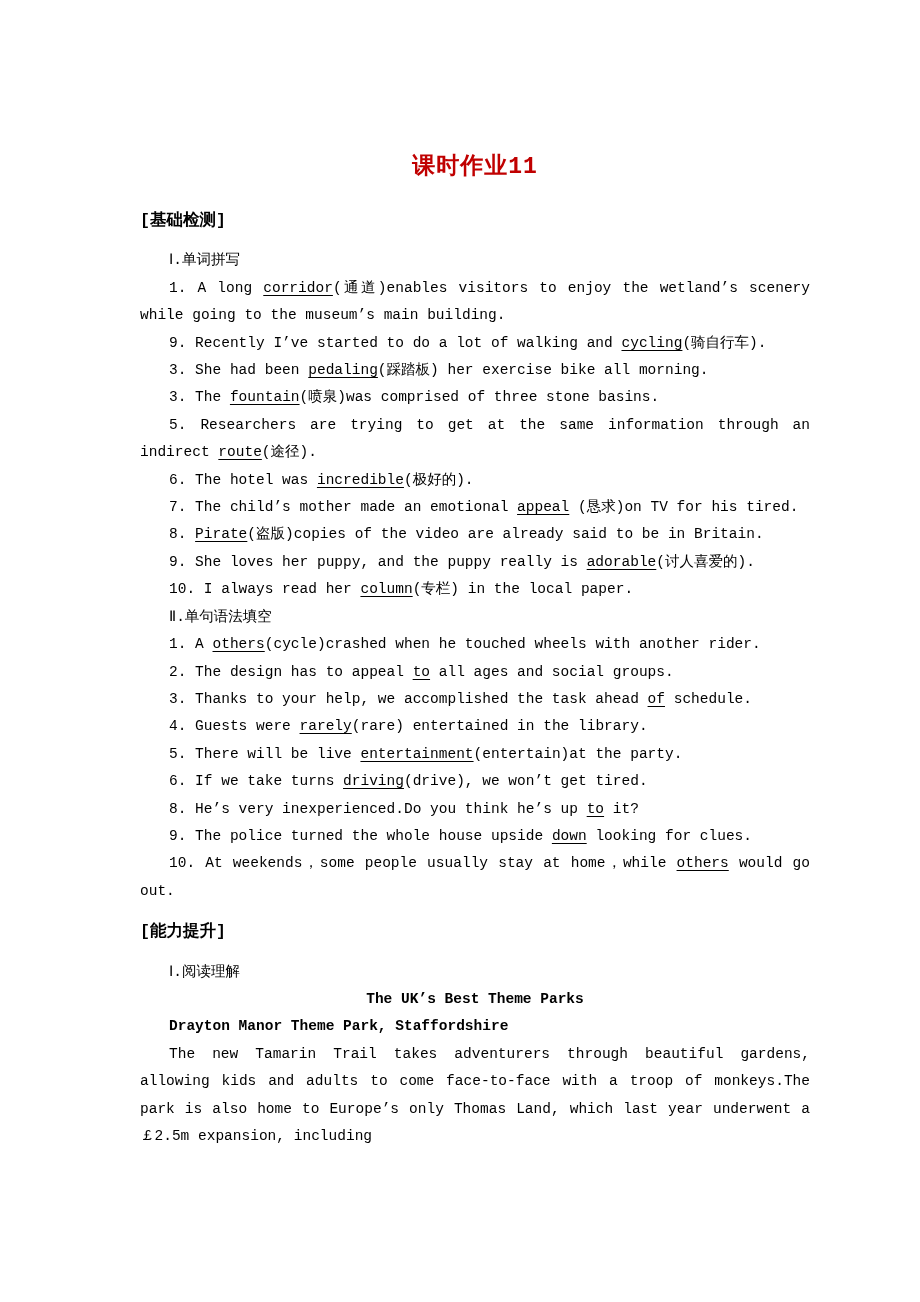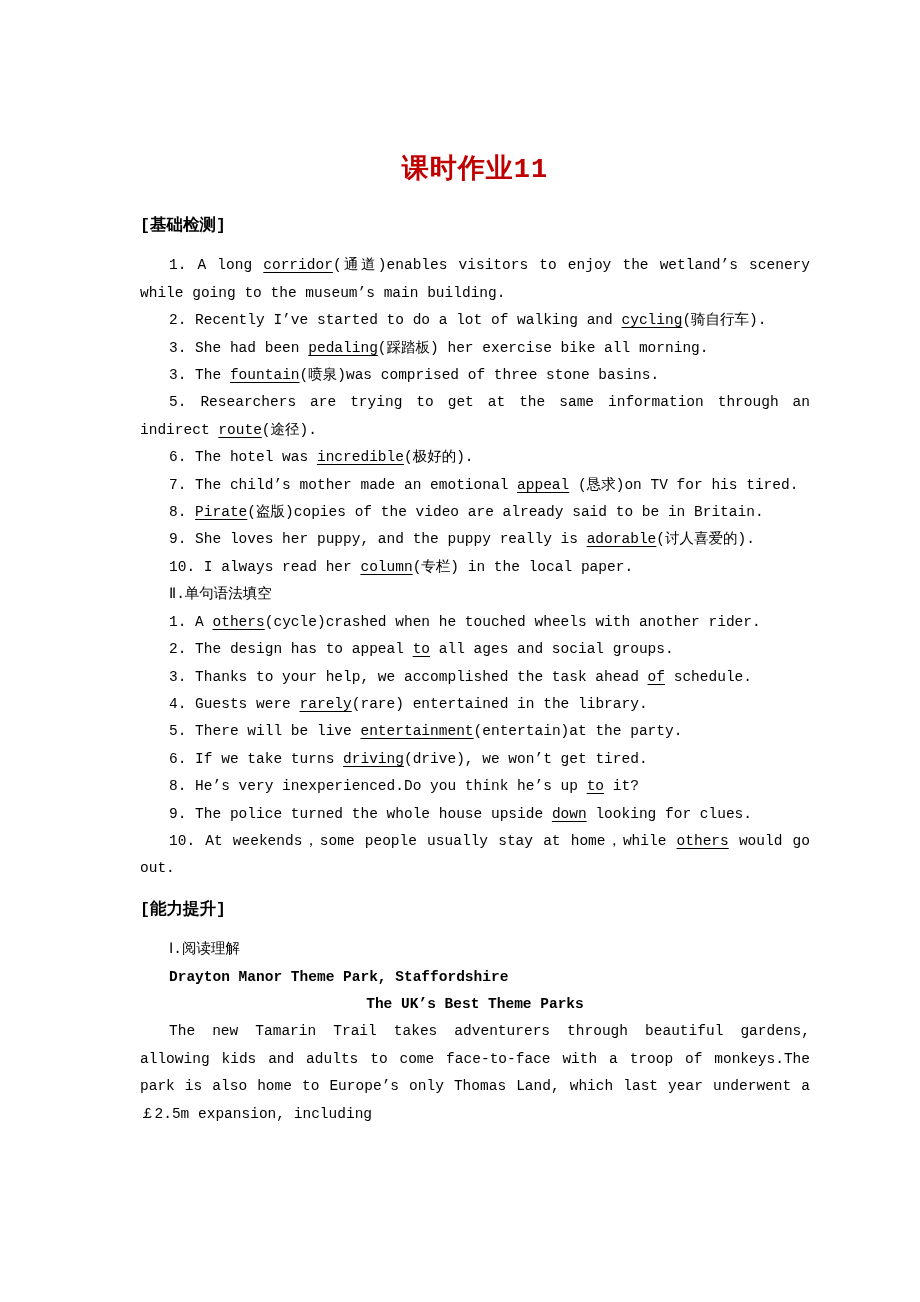--- a/index.html
+++ b/index.html
@@ -8,21 +8,21 @@
     height: 1302px;
     background: #ffffff;
     color: #000000;
     font-family: "Liberation Mono", "DejaVu Sans Mono", monospace;
     overflow: hidden;
   }
   .page { padding: 150px 110px 40px 140px; }
   .page-title {
     margin: 0 0 26px 0;
     text-align: center;
-    font-size: 27px;
+    font-size: 23px;
     font-weight: bold;
     letter-spacing: 1px;
   }
   .block { font-size: 14.5px; line-height: 27.4px; }
   .header {
     text-align: left;
     font-weight: bold;
     font-size: 16.5px;
     margin: 13px 0;
   }
@@ -35,39 +35,40 @@
   .center-bold { text-align: center; font-weight: bold; }
   .u { text-decoration: underline; text-underline-offset: 3px; }
 </style>
 </head>
 <body>
 
 <div class="page">
   <h1 class="page-title" style="color: rgb(192, 0, 0);">课时作业11</h1>
   <div id="content">
       <div class="block header"><span class="seg">[基础检测]</span></div>
+      <div class="block para"><span class="seg">Ⅰ.单词拼写</span></div>
       <div class="block para"><span class="seg">1. A long </span><span class="u">corridor</span><span class="seg">(通道)enables visitors to enjoy the wetland’s scenery while going to the museum’s main building.</span></div>
-      <div class="block para"><span class="seg">2. Recently I’ve started to do a lot of walking and </span><span class="u">cycling</span><span class="seg">(骑自行车).</span></div>
+      <div class="block para"><span class="seg">9. Recently I’ve started to do a lot of walking and </span><span class="u">cycling</span><span class="seg">(骑自行车).</span></div>
       <div class="block para"><span class="seg">3. She had been </span><span class="u">pedaling</span><span class="seg">(踩踏板) her exercise bike all morning.</span></div>
       <div class="block para"><span class="seg">3. The </span><span class="u">fountain</span><span class="seg">(喷泉)was comprised of three stone basins.</span></div>
       <div class="block para"><span class="seg">5. Researchers are trying to get at the same information through an indirect </span><span class="u">route</span><span class="seg">(途径).</span></div>
       <div class="block para"><span class="seg">6. The hotel was </span><span class="u">incredible</span><span class="seg">(极好的).</span></div>
       <div class="block para"><span class="seg">7. The child’s mother made an emotional </span><span class="u">appeal</span><span class="seg"> (恳求)on TV for his tired.</span></div>
       <div class="block para"><span class="seg">8. </span><span class="u">Pirate</span><span class="seg">(盗版)copies of the video are already said to be in Britain.</span></div>
       <div class="block para"><span class="seg">9. She loves her puppy, and the puppy really is </span><span class="u">adorable</span><span class="seg">(讨人喜爱的).</span></div>
       <div class="block para"><span class="seg">10. I always read her </span><span class="u">column</span><span class="seg">(专栏) in the local paper.</span></div>
       <div class="block para"><span class="seg">Ⅱ.单句语法填空</span></div>
       <div class="block para"><span class="seg">1. A </span><span class="u">others</span><span class="seg">(cycle)crashed when he touched wheels with another rider.</span></div>
       <div class="block para"><span class="seg">2. The design has to appeal </span><span class="u">to</span><span class="seg"> all ages and social groups.</span></div>
       <div class="block para"><span class="seg">3. Thanks to your help, we accomplished the task ahead </span><span class="u">of</span><span class="seg"> schedule.</span></div>
       <div class="block para"><span class="seg">4. Guests were </span><span class="u">rarely</span><span class="seg">(rare) entertained in the library.</span></div>
       <div class="block para"><span class="seg">5. There will be live </span><span class="u">entertainment</span><span class="seg">(entertain)at the party.</span></div>
       <div class="block para"><span class="seg">6. If we take turns </span><span class="u">driving</span><span class="seg">(drive), we won’t get tired.</span></div>
       <div class="block para"><span class="seg">8. He’s very inexperienced.Do you think he’s up </span><span class="u">to</span><span class="seg"> it?</span></div>
       <div class="block para"><span class="seg">9. The police turned the whole house upside </span><span class="u">down</span><span class="seg"> looking for clues.</span></div>
       <div class="block para"><span class="seg">10. At weekends，some people usually stay at home，while </span><span class="u">others</span><span class="seg"> would go out.</span></div>
       <div class="block header"><span class="seg">[能力提升]</span></div>
       <div class="block para"><span class="seg">Ⅰ.阅读理解</span></div>
+      <div class="block center-bold"><span class="seg">The UK’s Best Theme Parks</span></div>
       <div class="block para-bold"><span class="seg">Drayton Manor Theme Park, Staffordshire</span></div>
-      <div class="block center-bold"><span class="seg">The UK’s Best Theme Parks</span></div>
       <div class="block para"><span class="seg">The new Tamarin Trail takes adventurers through beautiful gardens, allowing kids and adults to come face-to-face with a troop of monkeys.The park is also home to Europe’s only Thomas Land, which last year underwent a ￡2.5m expansion, including</span></div>
     </div>
 </div>
 
 </body></html>

